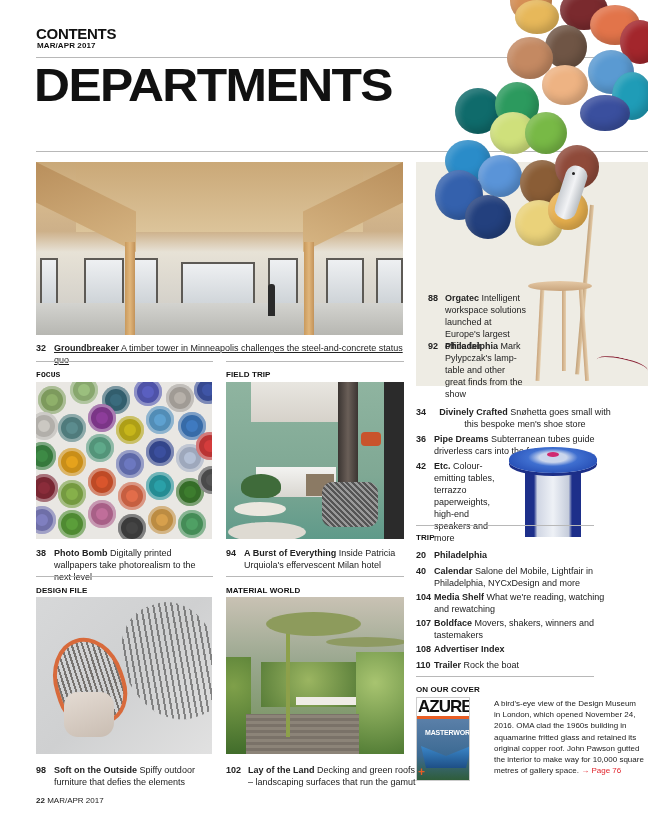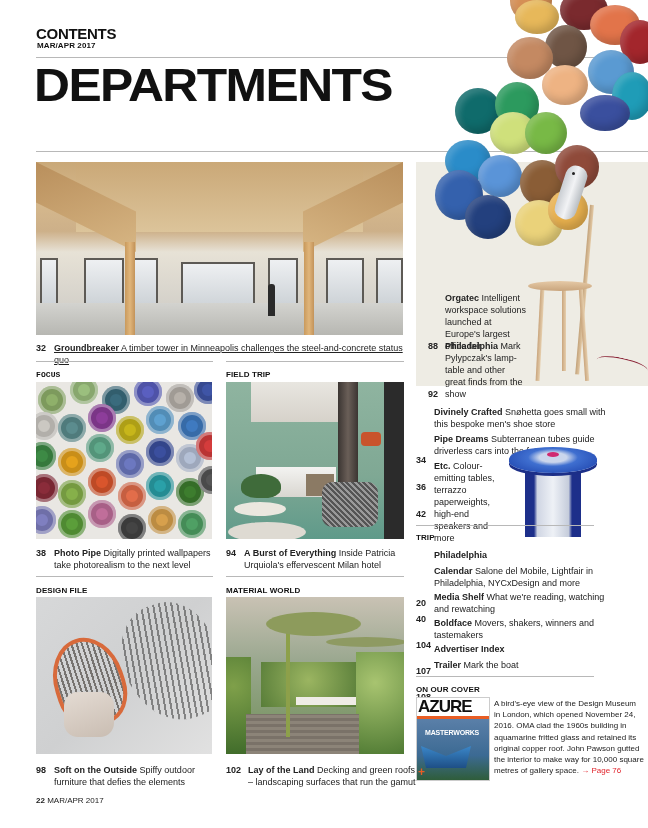--- a/index.html
+++ b/index.html
@@ -78,25 +78,25 @@
     .stool-leg { position:absolute; top: 289px; width: 4px; height: 92px; background: linear-gradient(90deg,#c9a57d,#e6cfae); }
     .cord { position:absolute; left: 596px; top: 358px; width: 52px; height: 14px; border-top: 1px solid #8a2336; border-radius: 50% 50% 0 0; transform: rotate(12deg); }
 
     
     .speaker-top { position:absolute; left: 509px; top: 447px; width: 88px; height: 26px; border-radius: 50% / 45%; background: radial-gradient(ellipse at 50% 40%, #cbd6ec 0 22%, #3f6fd0 40%, #1a3ea8 100%); box-shadow: 0 3px 0 #1c2f88; }
     .speaker-dot { position:absolute; left: 547px; top: 452px; width: 12px; height: 5px; border-radius: 50%; background:#d02a71; }
     .speaker-body { position:absolute; left: 525px; top: 472px; width: 56px; height: 65px; background: linear-gradient(90deg,#1d2f8a 0 16%, #cfd5e3 22%, #eef1f6 50%, #c5ccdb 78%, #1d2f8a 84%); }
 
     
     .rcap { position:absolute; font-size: 9px; line-height: 12px; color:#222; }
-    .rcap .num { position:absolute; left:0; top:0; font-weight:700;margin-top:48px; }
+    .rcap .num { position:absolute; left:0; top:0; font-weight:700; }
     .rcap .bold { font-weight:700; }
 
     
-    .cover { position:absolute; left: 416px; top: 697px; width: 74px; height: 84px; background: linear-gradient(180deg,#ffffff 0 22%, #e85d24 22% 26%, #5a7fa8 26%, #3c6a93 70%, #2f5d3a 100%); border: 1px solid #ccc; overflow:hidden; }
+    .cover { position:absolute; left: 416px; top: 697px; width: 54px; height: 84px; background: linear-gradient(180deg,#ffffff 0 22%, #e85d24 22% 26%, #5a7fa8 26%, #3c6a93 70%, #2f5d3a 100%); border: 1px solid #ccc; overflow:hidden; }
     .cover .logo { position:absolute; left:1px; top:0px; font-size: 17px; font-weight: 700; letter-spacing: -1px; color:#111; line-height: 18px; }
     .cover .mw { position:absolute; left:8px; top:31px; font-size: 7px; font-weight: 700; color:#fff; letter-spacing: -0.2px; }
     .cover .roof { position:absolute; left:4px; top:48px; width:50px; height:22px; background: linear-gradient(180deg,#3b87c9,#1e4f86); clip-path: polygon(0 0,50% 45%,100% 0,90% 100%,10% 100%); }
     .cover .plus { position:absolute; left:1px; top:68px; color:#e85d24; font-weight:700; font-size: 12px; line-height: 12px; }
     .cover-text { position:absolute; left: 494px; top: 698px; width: 150px; font-size: 8px; line-height: 11.2px; color:#222; }
     .cover-text .link { color: #e0232b; }
 
     .footer { position:absolute; left: 36px; top: 796px; font-size: 8px; color:#222; }
     .footer .pg { font-weight: 700; }
   </style>
@@ -221,21 +221,21 @@
   <div class="plate" style="left:-8px; top:124px; background:#7f7fc0;"></div>
   <div class="plate" style="left:22px; top:128px; background:#5b9e3a;"></div>
   <div class="plate" style="left:52px; top:118px; background:#c06e9a;"></div>
   <div class="plate" style="left:82px; top:132px; background:#444;"></div>
   <div class="plate" style="left:112px; top:124px; background:#d7a04c;"></div>
   <div class="plate" style="left:142px; top:128px; background:#4fa064;"></div>
 </div>
 <div class="caption" style="left:36px; top:547px; width:178px;">
   <span class="num">38</span>
   <div style="padding-left:18px;">
-    <span class="bold">Photo Pipe</span>
+    <span class="bold">Photo Bomb</span>
     <span>Digitally printed wallpapers take photorealism to the next level</span>
   </div>
 </div>
 
 <div class="sec-label" style="left:226px; top:370px;">FIELD TRIP</div>
 <div class="photo p-bedroom">
   <div class="ceil"></div>
   <div class="curtain"></div>
   <div class="darkwall"></div>
   <div class="bed"></div>
@@ -283,21 +283,21 @@
   <div class="table"></div>
 </div>
 <div class="caption" style="left:226px; top:764px; width:190px;">
   <span class="num">102</span>
   <div style="padding-left:22px;">
     <span class="bold">Lay of the Land</span>
     <span>Decking and green roofs – landscaping surfaces that run the gamut</span>
   </div>
 </div>
 
-<div class="rcap" style="left:416px; top:406px; width:200px;">
+<div class="rcap" style="left:416px; top:406px; width:200px;text-align:center;">
   <span class="num">34</span>
   <div style="padding-left:18px;">
     <span class="bold">Divinely Crafted</span>
     <span>Snøhetta goes small with this bespoke men's shoe store</span>
   </div>
 </div>
 <div class="rcap" style="left:416px; top:433px; width:200px;">
   <span class="num">36</span>
   <div style="padding-left:18px;">
     <span class="bold">Pipe Dreams</span>
@@ -352,21 +352,21 @@
 <div class="rcap" style="left:416px; top:643px; width:200px;">
   <span class="num">108</span>
   <div style="padding-left:18px;">
     <span class="bold">Advertiser Index</span>
   </div>
 </div>
 <div class="rcap" style="left:416px; top:659px; width:200px;">
   <span class="num">110</span>
   <div style="padding-left:18px;">
     <span class="bold">Trailer</span>
-    <span>Mark the boat</span>
+    <span>Rock the boat</span>
   </div>
 </div>
 
 <div class="rule" style="left:416px; top:676px; width:178px;"></div>
 
 <div class="sec-label" style="left:416px; top:685px;">ON OUR COVER</div>
 <div class="cover">
   <div class="logo">AZURE</div>
   <div class="mw">MASTERWORKS</div>
   <div class="roof"></div>

